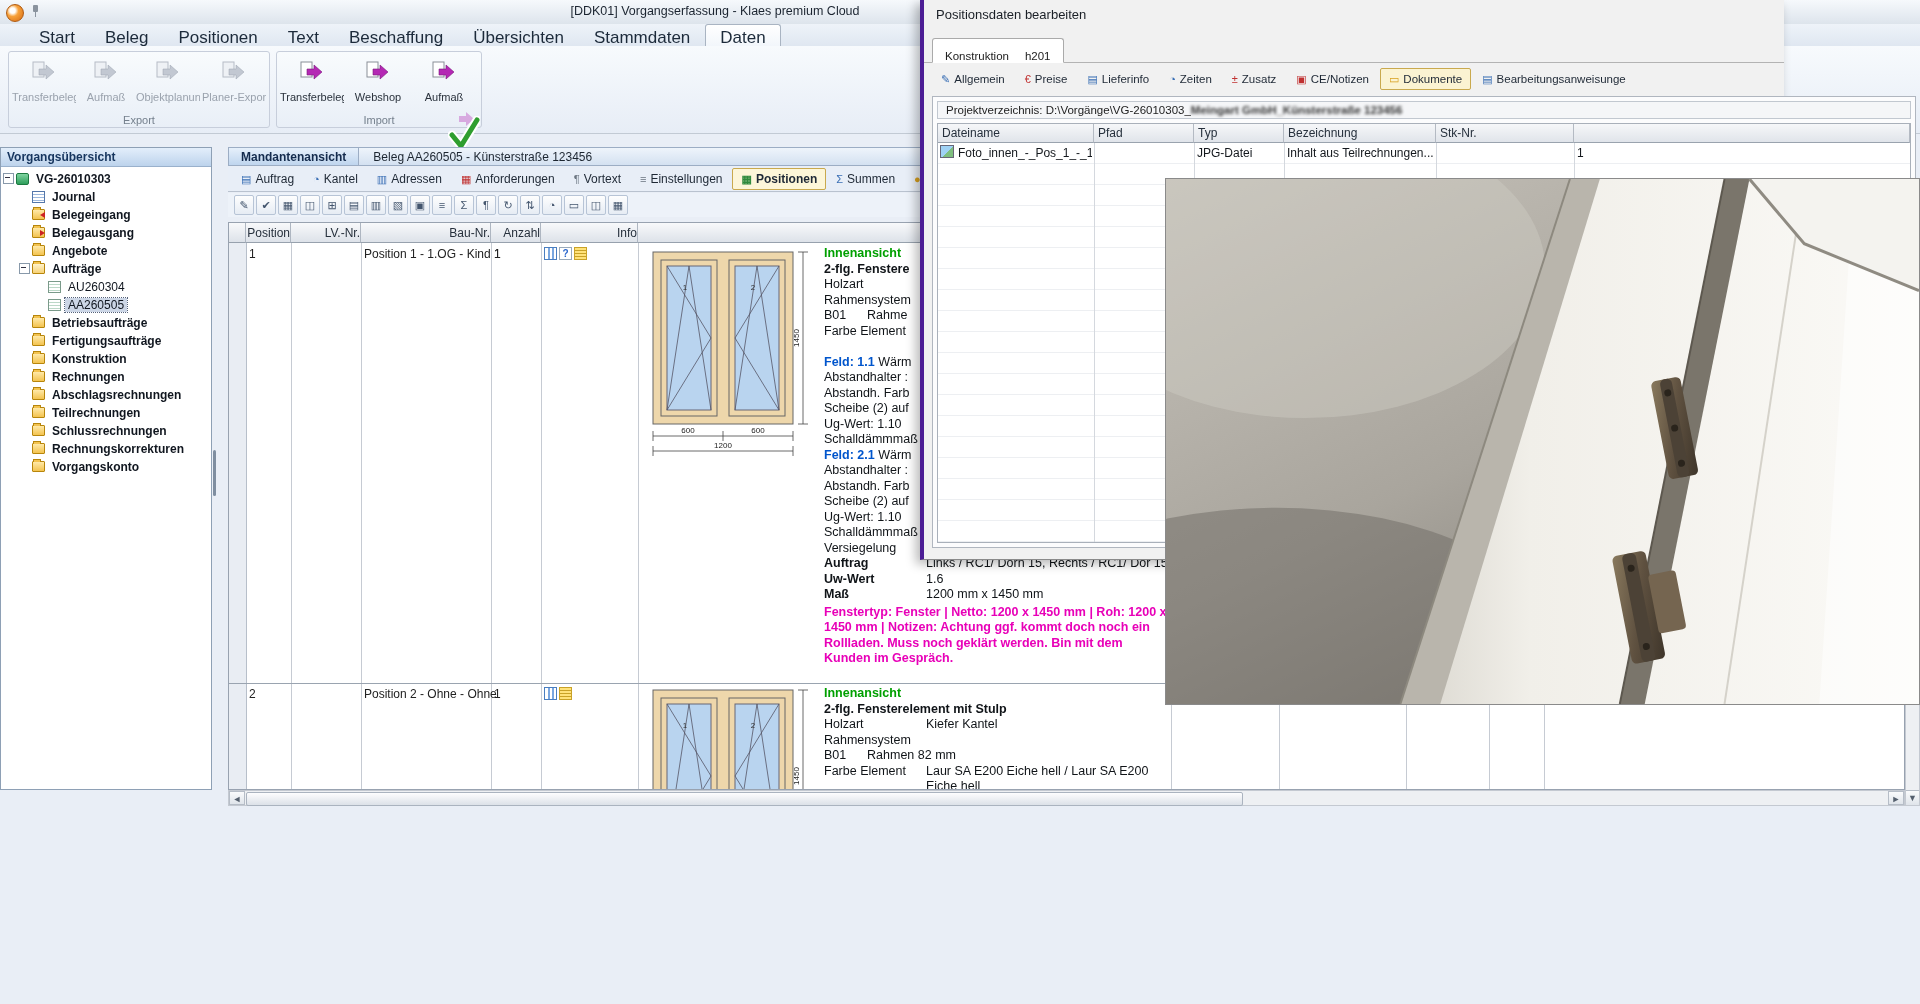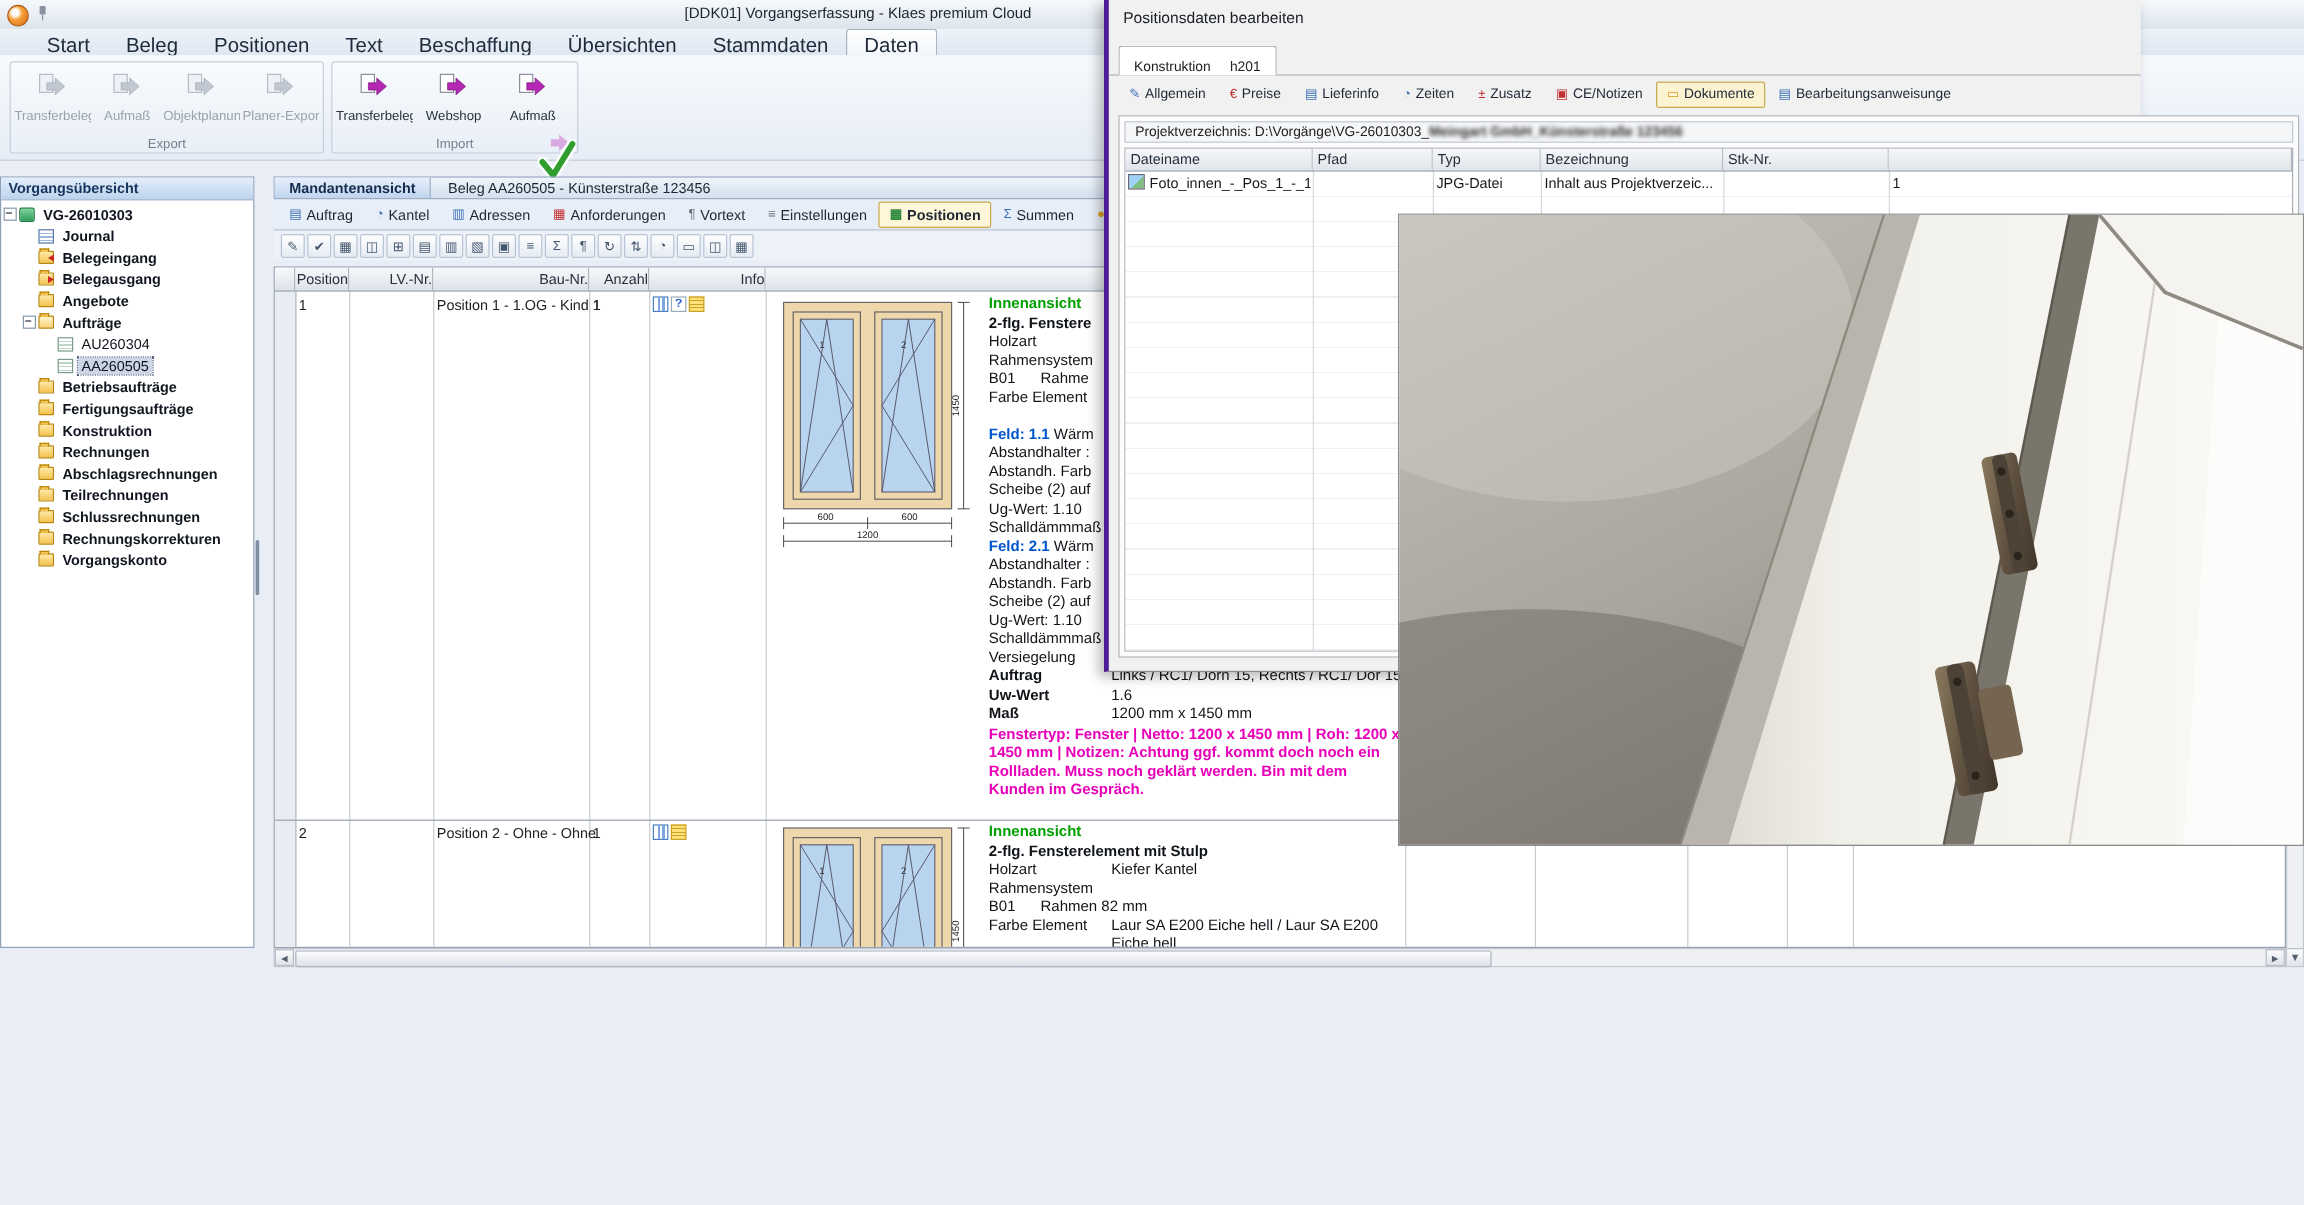--- a/index.html
+++ b/index.html
@@ -718,21 +718,21 @@
         <div class="fvline" style="left:636px"></div>
         <div class="fth" style="left:0;width:156px">Dateiname</div>
         <div class="fth" style="left:156px;width:100px">Pfad</div>
         <div class="fth" style="left:256px;width:90px">Typ</div>
         <div class="fth" style="left:346px;width:152px">Bezeichnung</div>
         <div class="fth" style="left:498px;width:138px">Stk-Nr.</div>
         <div class="fth" style="left:636px;width:336px"></div>
         <div class="frow">
           <div class="fcell" style="left:2px;width:152px"><span class="i-img"></span><span>Foto_innen_-_Pos_1_-_1.OG...</span></div>
           <div class="fcell" style="left:259px;width:86px">JPG-Datei</div>
-          <div class="fcell" style="left:349px;width:148px">Inhalt aus Projektverzeic...</div>
+          <div class="fcell" style="left:349px;width:148px">Inhalt aus Teilrechnungen...</div>
           <div class="fcell" style="left:639px;width:80px">1</div>
         </div>
       </div>
     </div>
   </div>
 
   <div class="photo">
     <svg width="753" height="525" viewBox="0 0 755 527" preserveAspectRatio="none">
       <defs>
         <linearGradient id="pg-wall" x1="0" y1="0" x2="0.7" y2="1">

